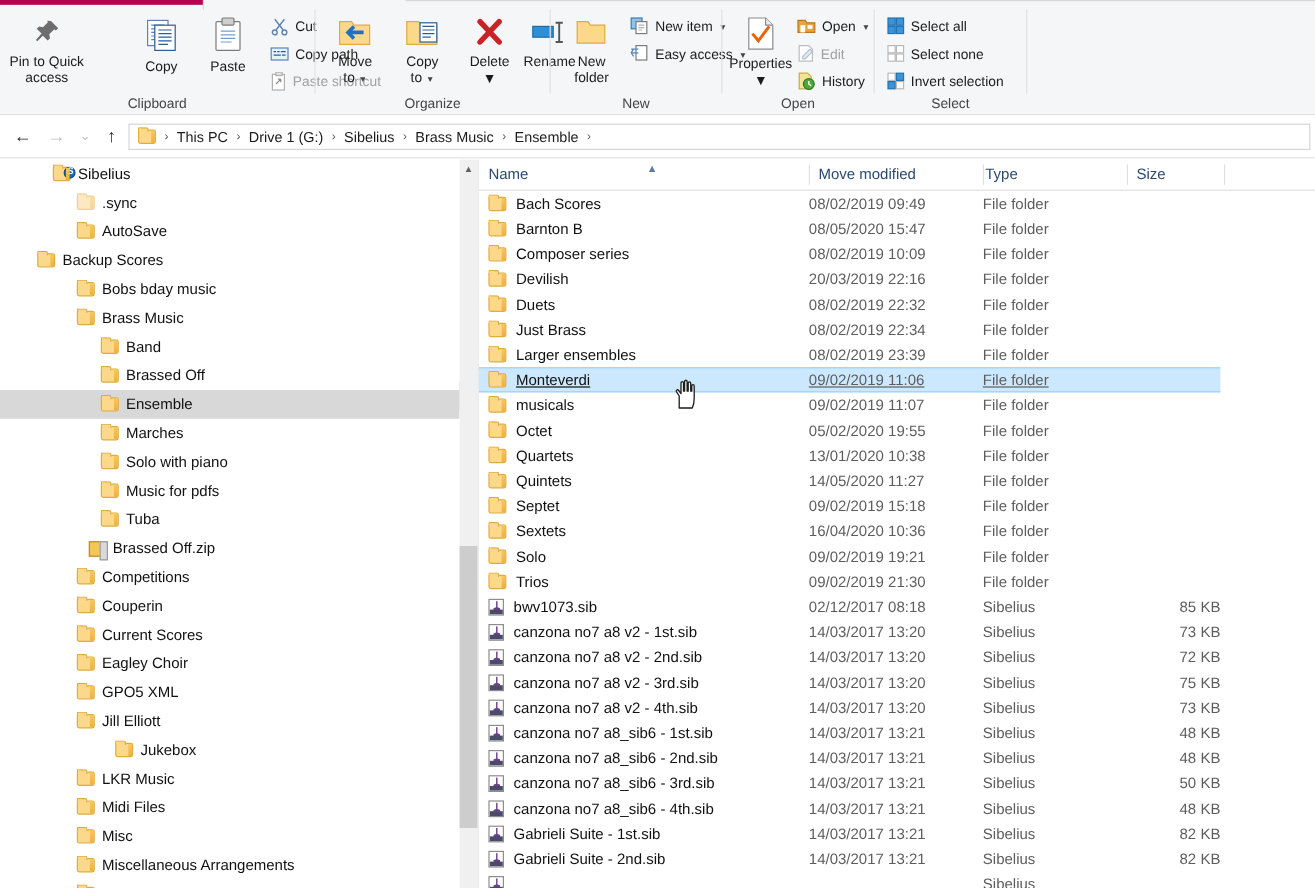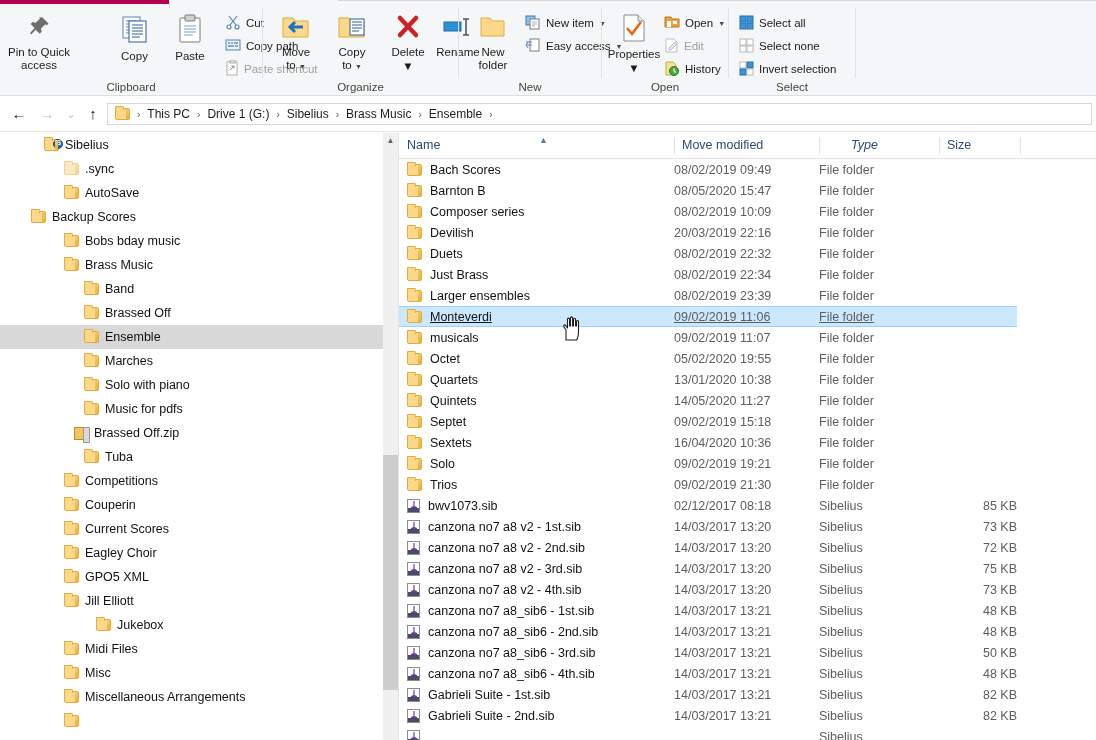--- a/index.html
+++ b/index.html
@@ -527,28 +527,28 @@
         <span class="nm">Marches</span>
       </div>
       <div class="tree-row" style="padding-left: 84px;">
         <span class="ic folder-ic"></span>
         <span class="nm">Solo with piano</span>
       </div>
       <div class="tree-row" style="padding-left: 84px;">
         <span class="ic folder-ic"></span>
         <span class="nm">Music for pdfs</span>
       </div>
+      <div class="tree-row" style="padding-left: 84px;">
+        <span class="ic folder-ic"></span>
+        <span class="nm">Tuba</span>
+      </div>
       <div class="tree-row" style="padding-left: 74px;">
         <span class="ic zip-ic"></span>
         <span class="nm">Brassed Off.zip</span>
       </div>
-      <div class="tree-row" style="padding-left: 84px;">
-        <span class="ic folder-ic"></span>
-        <span class="nm">Tuba</span>
-      </div>
       <div class="tree-row" style="padding-left: 64px;">
         <span class="ic folder-ic"></span>
         <span class="nm">Competitions</span>
       </div>
       <div class="tree-row" style="padding-left: 64px;">
         <span class="ic folder-ic"></span>
         <span class="nm">Couperin</span>
       </div>
       <div class="tree-row" style="padding-left: 64px;">
         <span class="ic folder-ic"></span>
@@ -562,20 +562,24 @@
         <span class="ic folder-ic"></span>
         <span class="nm">GPO5 XML</span>
       </div>
       <div class="tree-row" style="padding-left: 64px;">
         <span class="ic folder-ic"></span>
         <span class="nm">Jill Elliott</span>
       </div>
       <div class="tree-row" style="padding-left: 96px;">
         <span class="ic folder-ic"></span>
         <span class="nm">Jukebox</span>
+      </div>
+      <div class="tree-row" style="padding-left: 64px;">
+        <span class="ic folder-ic"></span>
+        <span class="nm">LKR Music</span>
       </div>
       <div class="tree-row" style="padding-left: 64px;">
         <span class="ic folder-ic"></span>
         <span class="nm">Midi Files</span>
       </div>
       <div class="tree-row" style="padding-left: 64px;">
         <span class="ic folder-ic"></span>
         <span class="nm">Misc</span>
       </div>
       <div class="tree-row" style="padding-left: 64px;">
@@ -598,21 +602,21 @@
     <div class="colhdr">
       <div class="hcell" style="left:0; width:275px;">
         <span class="sortmark">▲</span>
         <span>Name</span>
       </div>
       <div class="hsep" style="left:275px;"></div>
       <div class="hcell" style="left:275px; width:145px;">
         <span>Move modified</span>
       </div>
       <div class="hsep" style="left:420px;"></div>
-      <div class="hcell" style="left:444px; width:120px;font-style:italic;">
+      <div class="hcell" style="left:414px; width:120px;">
         <span>Type</span>
       </div>
       <div class="hsep" style="left:540px;"></div>
       <div class="hcell" style="left:540px; width:80px;">
         <span>Size</span>
       </div>
       <div class="hsep" style="left:621px;"></div>
     </div>
     <div class="rows" id="rows">
         <div class="frow">

